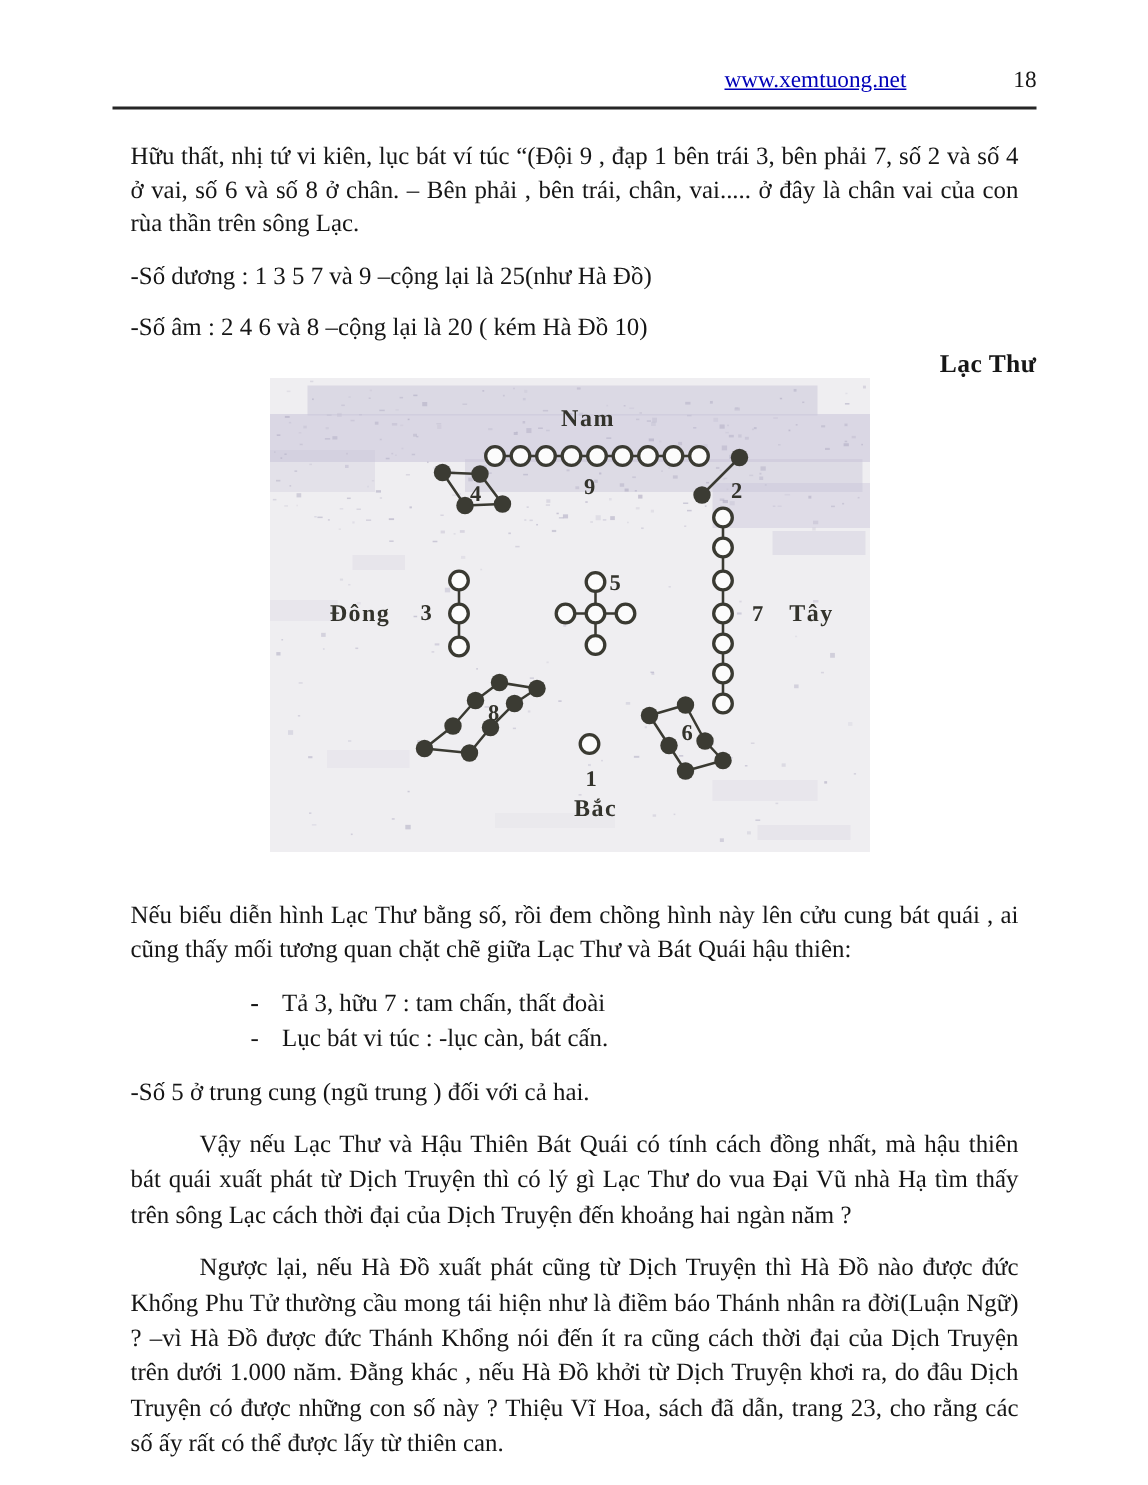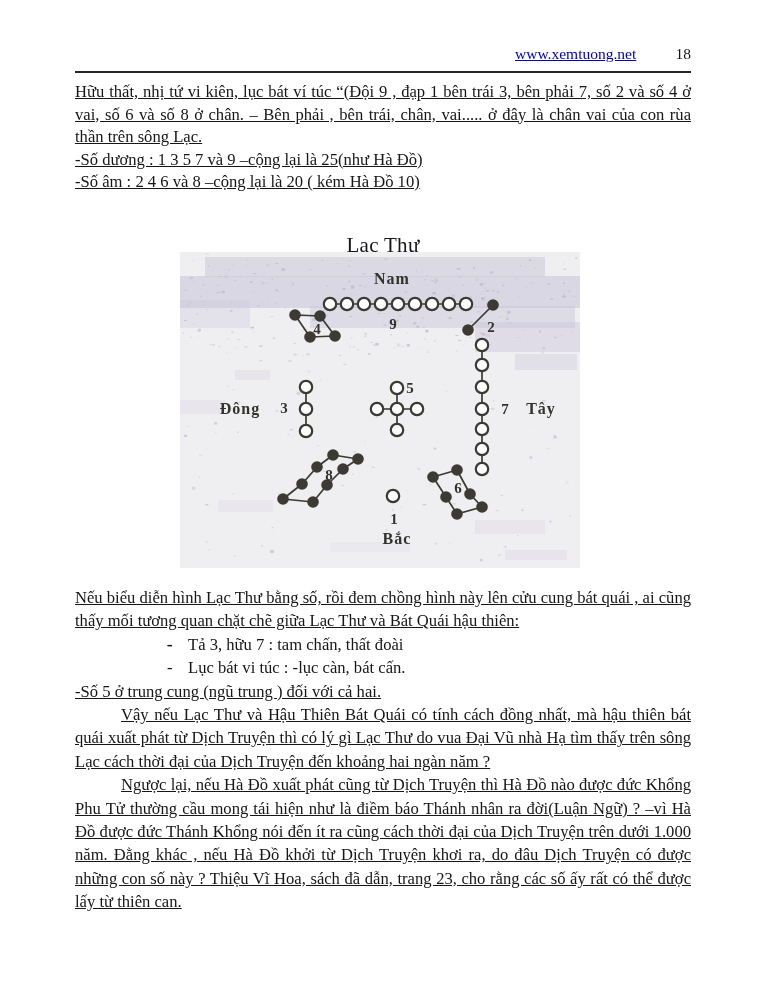--- a/index.html
+++ b/index.html
@@ -2,35 +2,35 @@
 <html style="--ink: #161616; --link: #0000b8; --rule: #262626; --dot: #3b3b33; --figink: #3a3a32; --scanbg: #efeef1; --scanband: #c8c4d8; --noise: #b4b0c6;"><head>
 <meta charset="utf-8">
 <style>
   :root{
     --ink:#161616; --link:#0000b8; --rule:#262626;
     --dot:#3b3b33; --figink:#3a3a32; --scanbg:#efeef1; --scanband:#c8c4d8; --noise:#b4b0c6;
   }
   html,body{margin:0;padding:0;}
   body{width:765px;height:990px;background:#ffffff;position:relative;overflow:hidden;
        font-family:"Liberation Serif", serif;color:var(--ink);}
-  p{margin:0;padding:0;text-decoration:underline;}
+  p{margin:12px;padding:0;}
   .header{position:absolute;top:45px;left:75px;width:616px;height:20px;font-size:15.5px;white-space:nowrap;}
   .h-title{position:absolute;left:3px;top:0;letter-spacing:.2px;}
-  .h-link{position:absolute;left:408px;top:0;color:var(--link);text-decoration:underline;cursor:pointer;margin-left:32px;}
+  .h-link{position:absolute;left:408px;top:0;color:var(--link);text-decoration:underline;cursor:pointer;}
   .h-page{position:absolute;right:0;top:0;}
   .rule{position:absolute;top:71px;left:75px;width:616px;height:2px;background:var(--rule);}
   .block{position:absolute;left:75px;width:616px;font-size:16.6px;}
   #block1{top:81px;line-height:22.6px;}
   #block2{top:586px;line-height:23.4px;}
   .just{text-align:justify;}
   .ind{text-indent:46px;}
   .bullet{position:relative;padding-left:113px;}
   .bullet .marker{position:absolute;left:92px;top:0;}
-  .fig-title{position:absolute;top:233px;left:75px;width:616px;text-align:center;
-             font-weight:normal;font-size:21px;letter-spacing:.3px;}
+  .fig-title{position:absolute;top:233px;left:75px;width:616px;text-align:right;
+             font-weight:bold;font-size:17px;letter-spacing:.3px;}
   .figure{position:absolute;left:180px;top:252px;width:388px;height:316px;}
   .figure svg{display:block;}
   svg text{font-family:"Liberation Serif", serif;font-weight:bold;fill:#33332c;}
   svg .dir{font-size:16px;letter-spacing:1px;}
   svg .num{font-size:15px;}
   .oc{fill:#fcfcfc;stroke:var(--figink);stroke-width:2.2;}
   .fc{fill:var(--dot);stroke:none;}
   .ln{stroke:var(--figink);stroke-width:1.7;fill:none;stroke-linejoin:round;stroke-linecap:round;}
 </style>
 </head>

